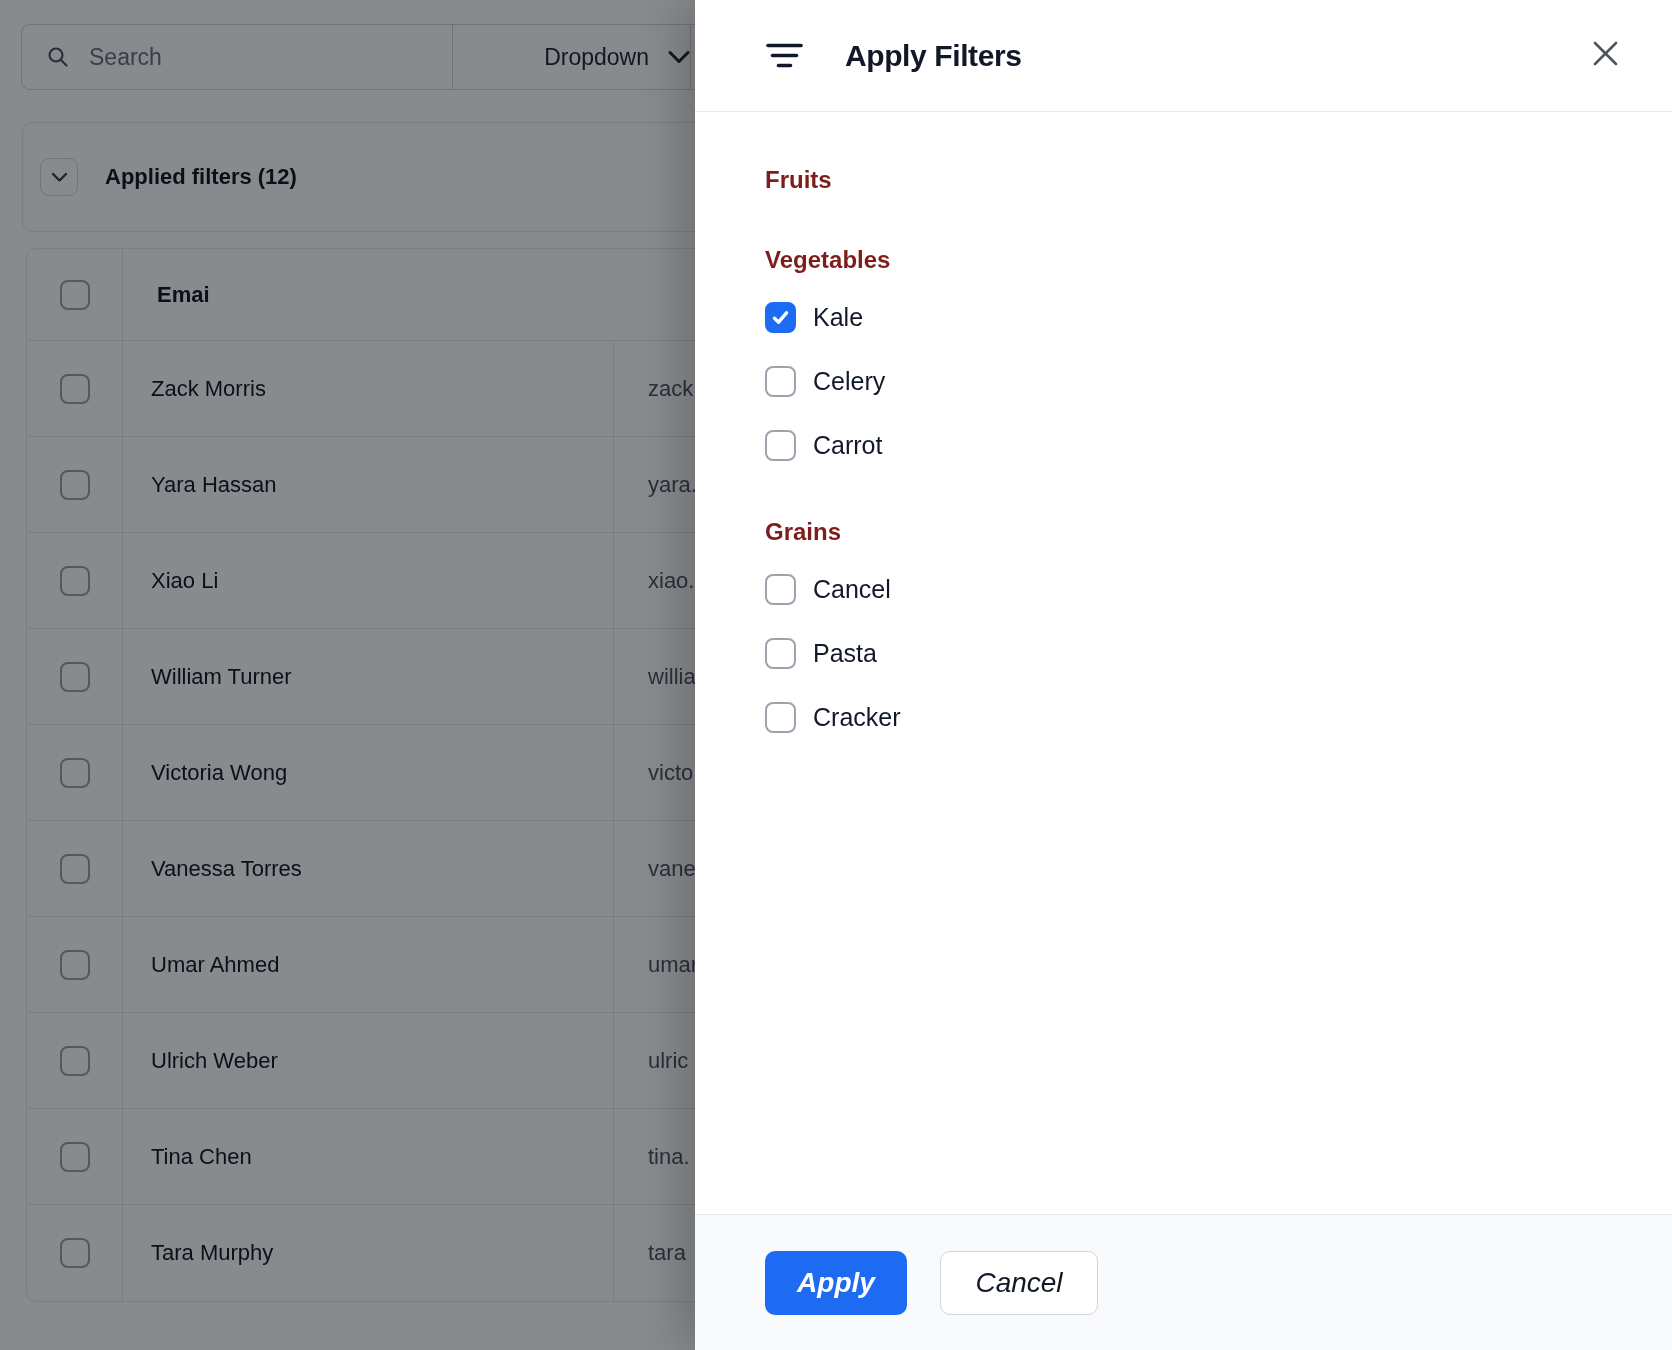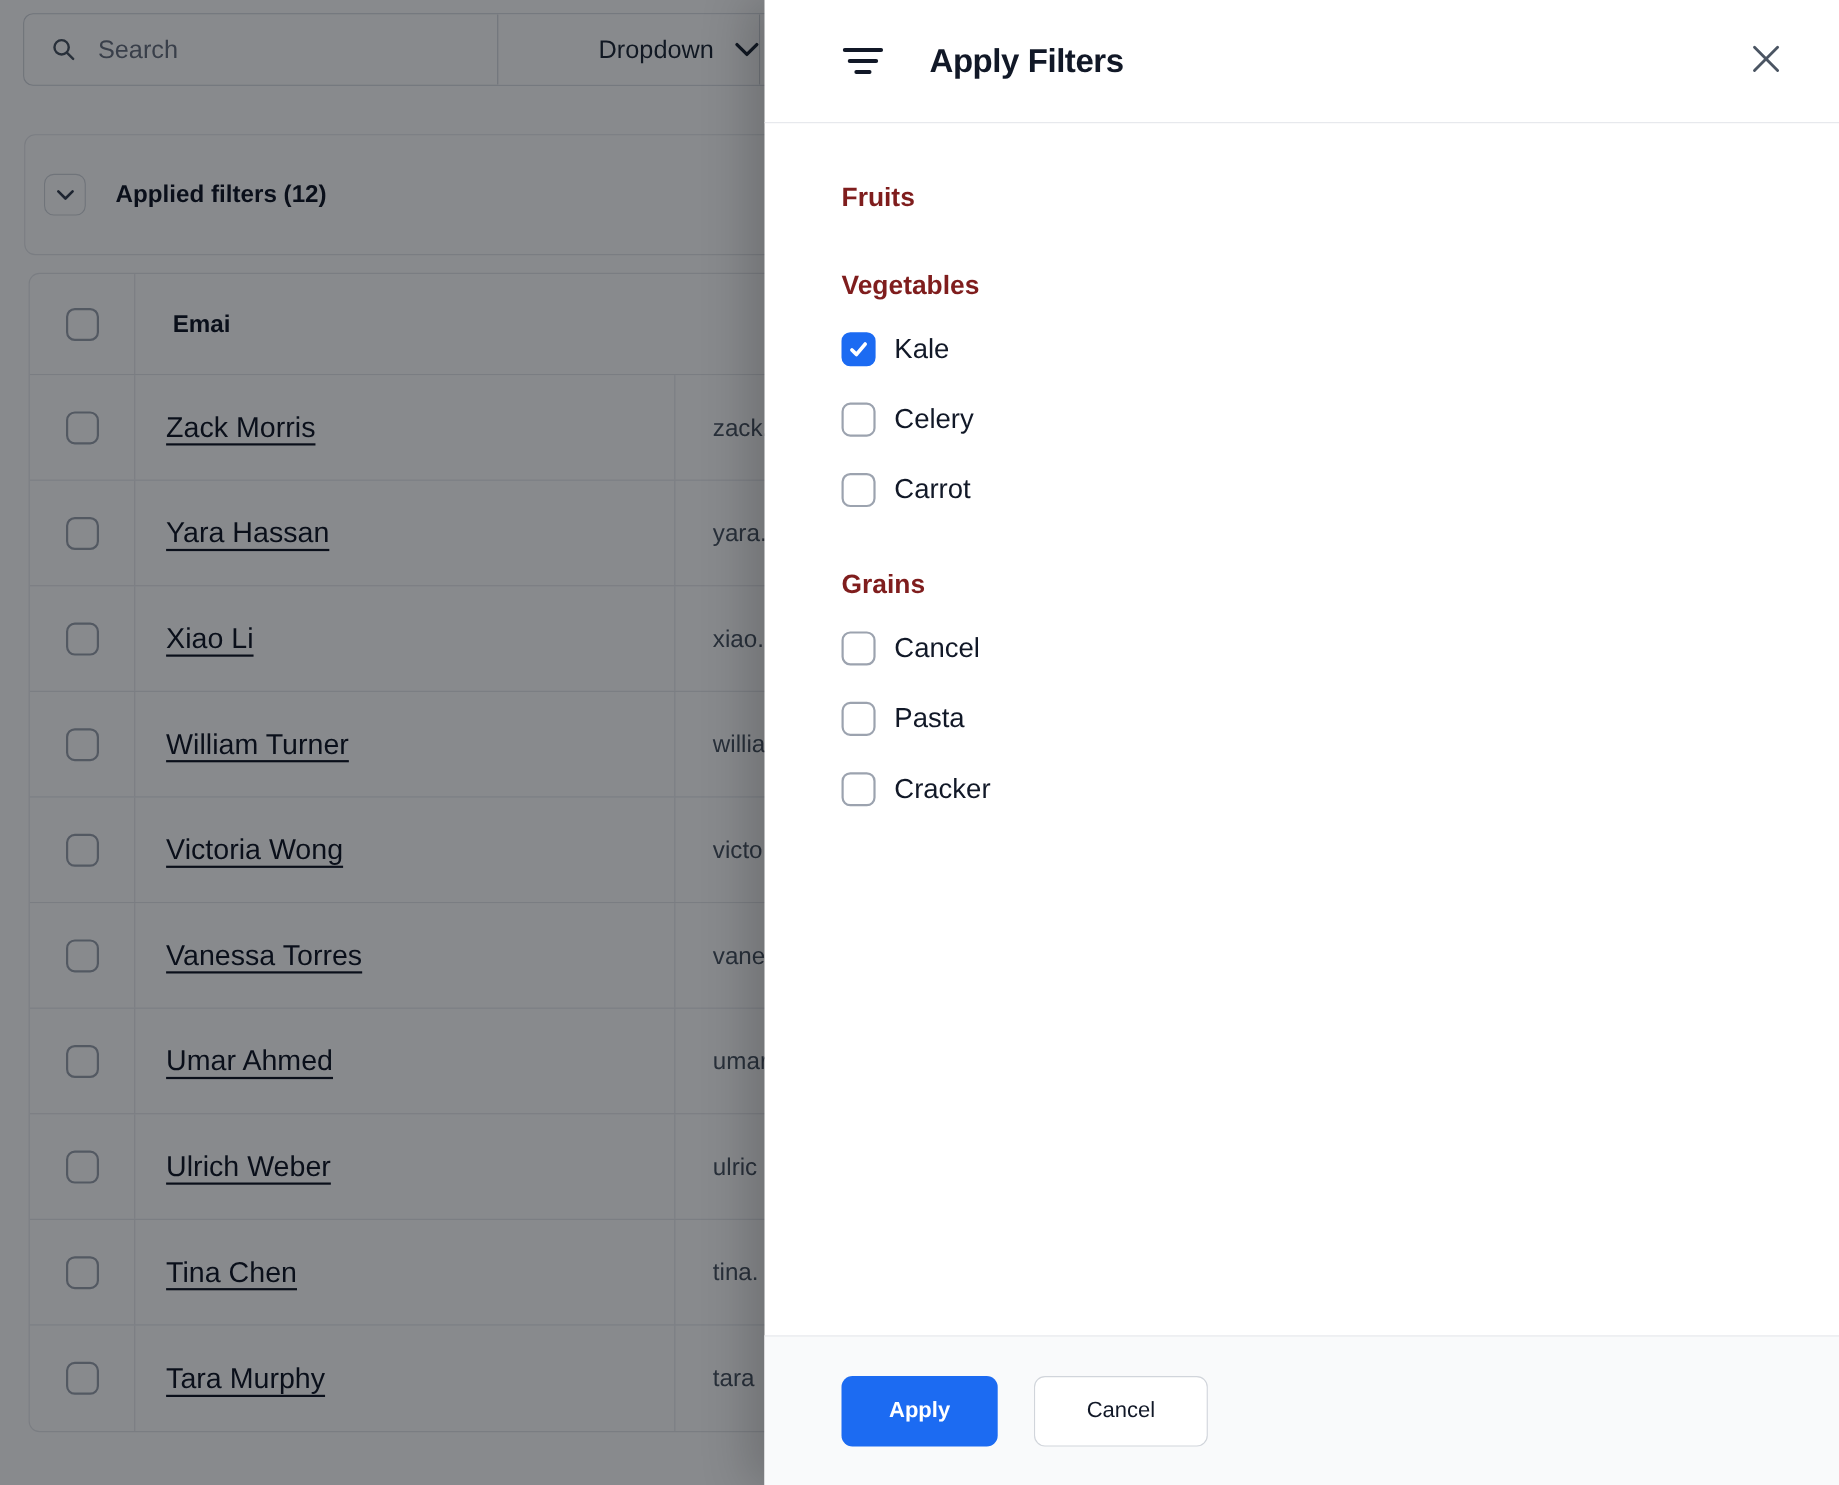--- a/index.html
+++ b/index.html
@@ -3,21 +3,21 @@
 <meta charset="utf-8">
 <style>
   html,body{margin:0;padding:0;background:#ffffff;}
   .stage{
     position:relative;width:1672px;height:1350px;overflow:hidden;background:#ffffff;
     font-family:"Liberation Sans", sans-serif;color:#111827;
   }
   
   .base-layer{position:absolute;inset:0;}
   .search-group{
-    position:absolute;left:21px;top:12px;width:739px;height:66px;
+    position:absolute;left:21px;top:24px;width:739px;height:66px;
     border:1.5px solid #d1d5db;border-radius:9px;background:#fff;
     display:flex;align-items:stretch;overflow:hidden;box-sizing:border-box;
   }
   .search-seg{width:430px;display:flex;align-items:center;padding-left:24px;gap:17px;box-sizing:border-box;}
   .search-seg input{
     border:none;outline:none;background:transparent;flex:1;
     font-family:"Liberation Sans", sans-serif;font-size:23px;color:#111827;
   }
   .search-seg input::placeholder{color:#6b7280;}
   .dropdown-seg{
@@ -49,21 +49,21 @@
   .c-check{width:96px;justify-content:center;border-right:1.5px solid #e5e7eb;}
   .c-name{width:491px;padding-left:28px;border-right:1.5px solid #e5e7eb;}
   .c-email{flex:1;padding-left:34px;}
   .cb{
     width:30px;height:30px;border:2px solid #9ca3af;border-radius:8px;background:#fff;
     display:inline-flex;align-items:center;justify-content:center;box-sizing:border-box;cursor:pointer;flex:none;
   }
   .th-label{font-size:22px;font-weight:700;color:#111827;}
   .sort-icon{margin-left:20px;display:inline-flex;}
   .name-link{
-    font-size:26px;font-weight:500;color:#111827;text-decoration:underline;
+    font-size:22px;font-weight:500;color:#111827;
     text-underline-offset:6px;text-decoration-thickness:2px;cursor:pointer;
   }
   .email-text{font-size:22px;color:#4b5563;}
   
   .dim-overlay{position:absolute;inset:0;background:rgba(2,6,12,0.47);}
   
   .panel{
     position:absolute;left:695px;top:0;width:977px;height:1350px;background:#ffffff;
     box-shadow:-16px 0 40px rgba(0,0,0,0.18);box-sizing:border-box;
   }
@@ -84,22 +84,22 @@
   .panel-cb{width:31px;height:31px;}
   .panel-cb .check{display:none;}
   .panel-cb.checked{background:var(--accent,#1c6bf2);border-color:var(--accent,#1c6bf2);}
   .panel-cb.checked .check{display:block;}
   .option-label{margin-left:17px;font-size:25px;color:#111827;}
   .panel-footer{
     position:absolute;left:0;right:0;bottom:0;height:136px;background:#f9fafb;
     border-top:1.5px solid #e5e7eb;display:flex;align-items:center;padding-left:70px;gap:33px;box-sizing:border-box;
   }
   .btn{
-    height:64px;border-radius:10px;font-family:"Liberation Sans", sans-serif;font-size:20px;cursor:pointer;
-    display:inline-flex;align-items:center;justify-content:center;box-sizing:border-box;
+    height:64px;border-radius:10px;font-family:"Liberation Sans", sans-serif;font-size:28px;cursor:pointer;
+    display:inline-flex;align-items:center;justify-content:center;box-sizing:border-box;font-style:italic;
   }
   .btn-apply{width:142px;background:var(--accent,#1c6bf2);border:none;color:#ffffff;font-weight:600;}
   .btn-cancel{width:158px;background:#ffffff;border:1.5px solid #d1d5db;color:#111827;font-weight:500;}
 </style>
 </head>
 <body>
 
 <div class="stage">
 
   <div class="base-layer">

